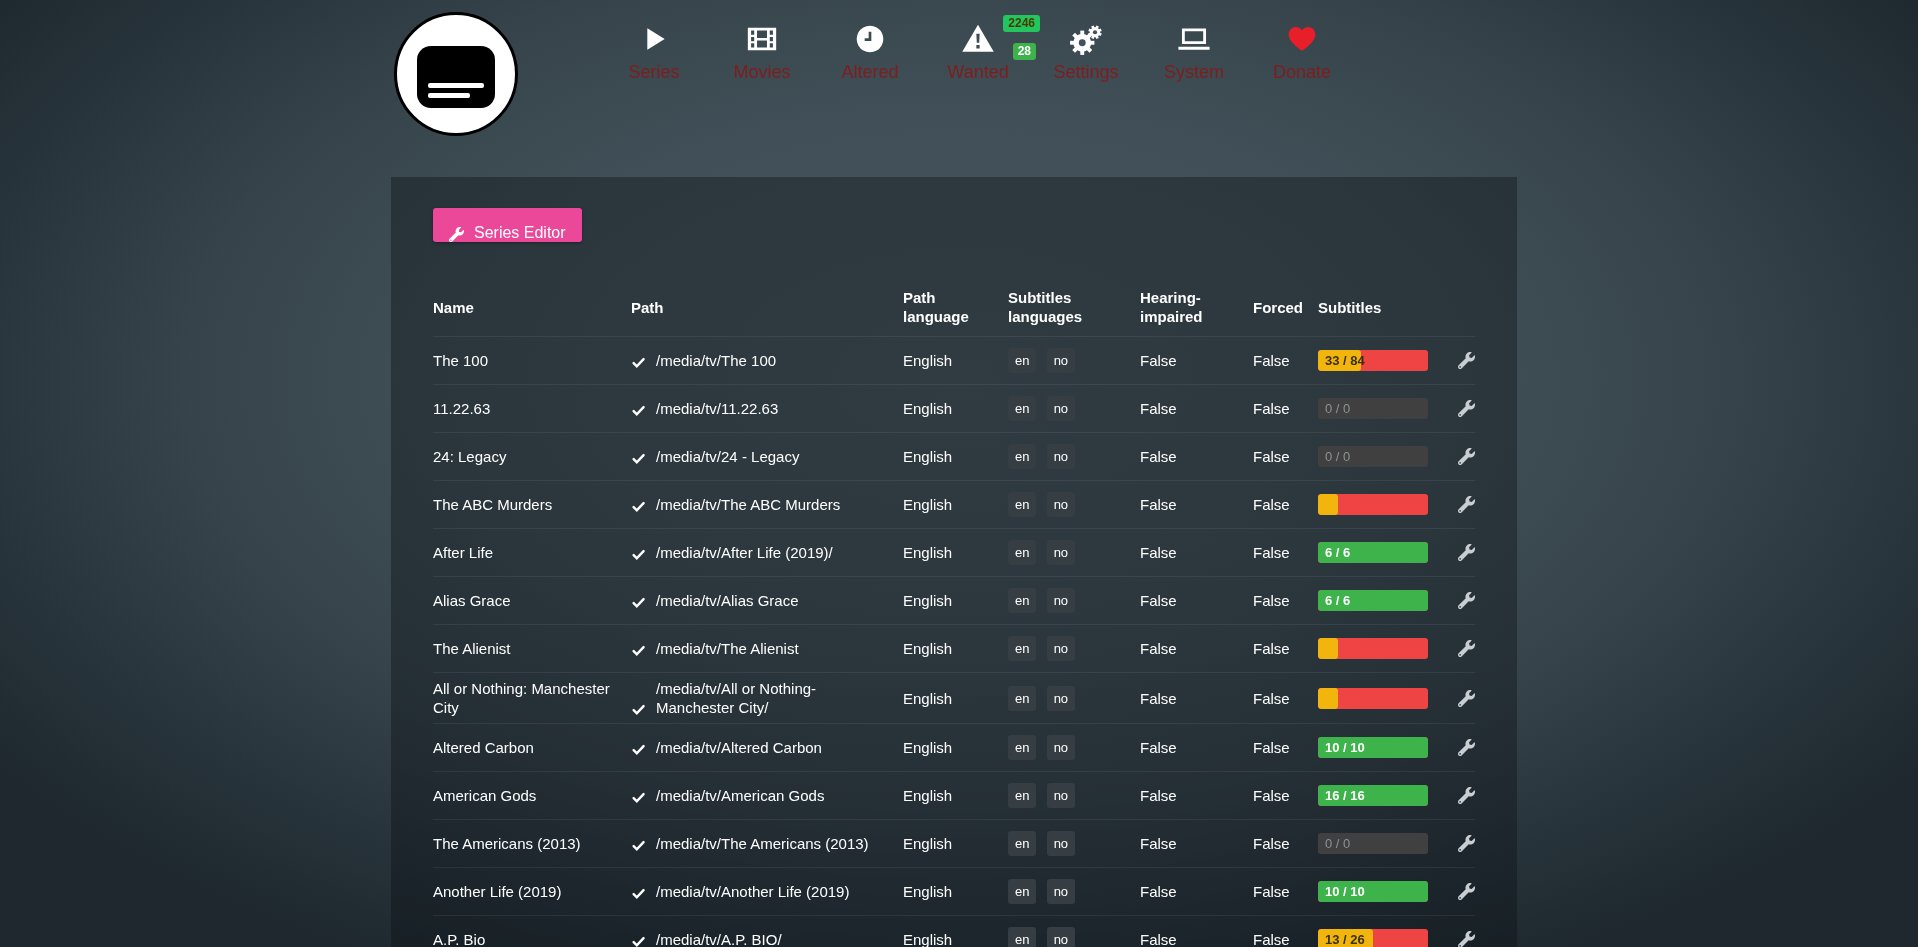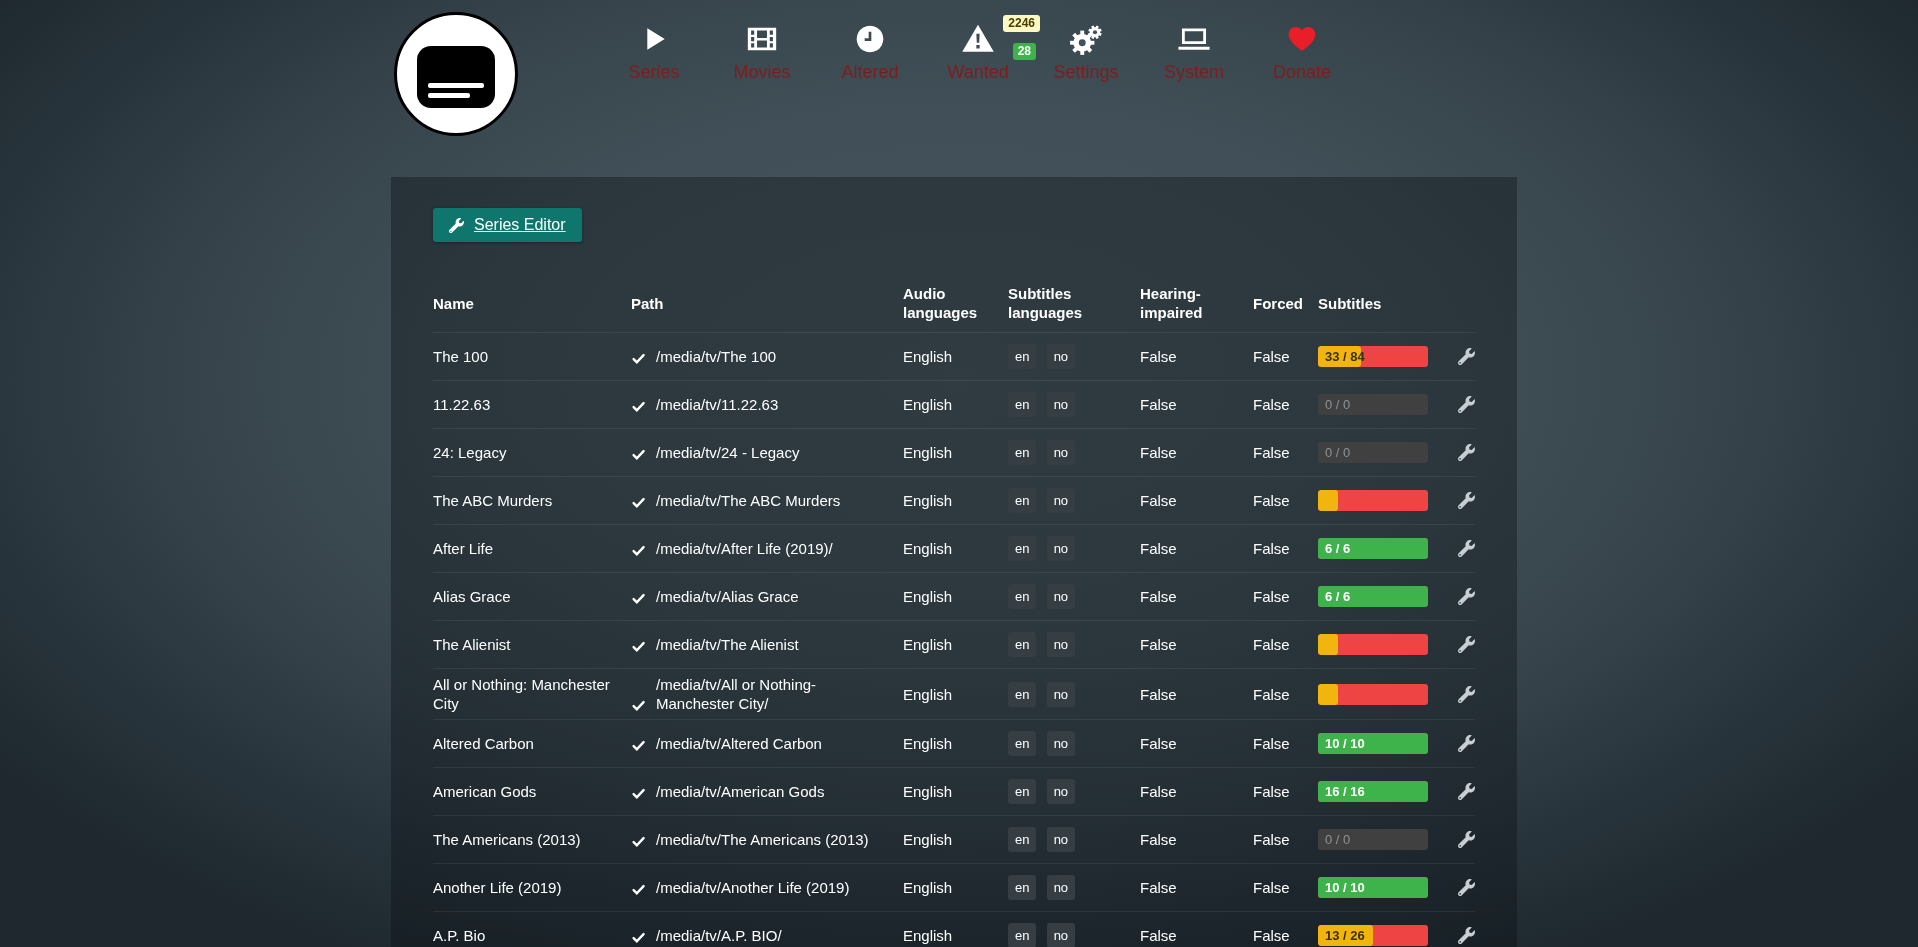--- a/index.html
+++ b/index.html
@@ -38,21 +38,21 @@
   .nav-item {
     width: 108px; text-align: center; cursor: pointer; position: relative;
   }
   .nav-icon { display: flex; height: 42px; align-items: center; justify-content: center; }
   .nav-label { display: block; font-size: 18px; margin-top: 2px; color: #7f1d1d; }
 
   .badge {
     position: absolute; font-size: 12px; font-weight: bold;
     padding: 2px 5px; border-radius: 3px; line-height: 13px;
   }
-  .badge-warning { background: #fef9c3; color: #4a3b00; right: -8px; top: -3px; }
+  .badge-warning { background: #22c55e; color: #4a3b00; right: -8px; top: -3px; }
   .badge-success { background: #3eb34b; color: #fff; right: -4px; top: 25px; }
 
   .search-wrap {
     position: absolute; left: 50%; top: 103px; transform: translateX(-50%);
     margin-left: -6px; width: 426px; height: 36px;
   }
   .search-wrap svg { position: absolute; left: 10px; top: 8px; }
   .search-input {
     width: 100%; height: 100%;
     background: #21262b; border: 1px solid #171c20; border-radius: 2px;
@@ -64,27 +64,26 @@
   
   .panel {
     position: absolute; left: 391px; top: 177px;
     width: 1126px; height: 770px;
     background: rgba(13, 18, 22, 0.40);
     padding: 31px 42px 0 42px;
     overflow: hidden;
   }
 
   .editor-btn {
-    display: inline-flex; align-items: center; gap: 10px;
+    display: inline-flex; align-items: flex-end; gap: 10px;
     height: 34px; padding: 0 16px;
-    background: #0f766e; color: #fff; font-size: 16px;
+    background: #ec4899; color: #fff; font-size: 16px;
     border: none; border-radius: 3px; cursor: pointer;
     box-shadow: 0 1px 3px rgba(0,0,0,0.35);
     font-family: "Liberation Sans", sans-serif;
-    text-decoration: underline;
   }
 
   .series-table { margin-top: 32px; }
   .t-header, .t-row {
     display: grid;
     grid-template-columns: 198px 272px 105px 132px 113px 65px 140px 1fr;
     align-items: center;
   }
   .t-header { min-height: 58px; }
   .t-header .hcell { font-weight: bold; font-size: 15px; padding-right: 14px; line-height: 19px; }
@@ -229,21 +228,21 @@
         </svg>
     </span>
     <span>Series Editor</span>
   </button>
 
   <div class="series-table">
 
     <div class="t-header">
       <div class="hcell">Name</div>
       <div class="hcell">Path</div>
-      <div class="hcell">Audio languages</div>
+      <div class="hcell">Path language</div>
       <div class="hcell">Subtitles languages</div>
       <div class="hcell">Hearing-impaired</div>
       <div class="hcell">Forced</div>
       <div class="hcell">Subtitles</div>
       <div class="hcell"></div>
     </div>
 
     <div>
   <div class="t-row">
     <div class="cell name">The 100</div>

